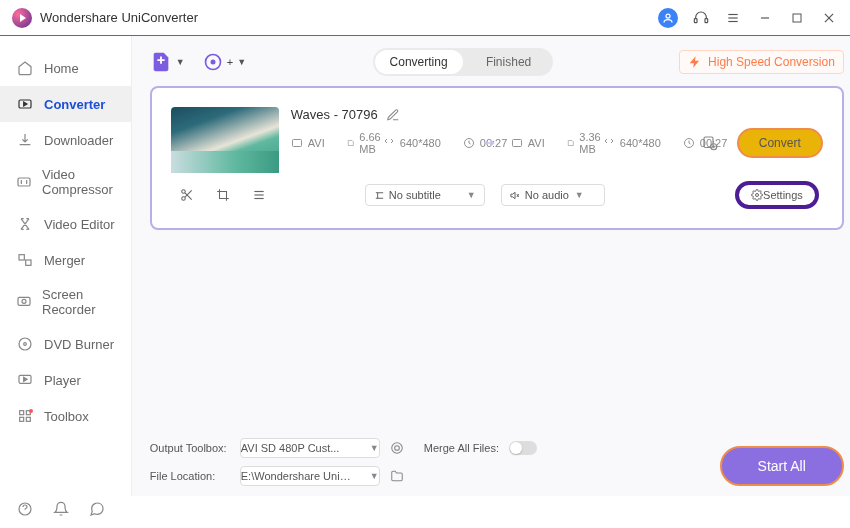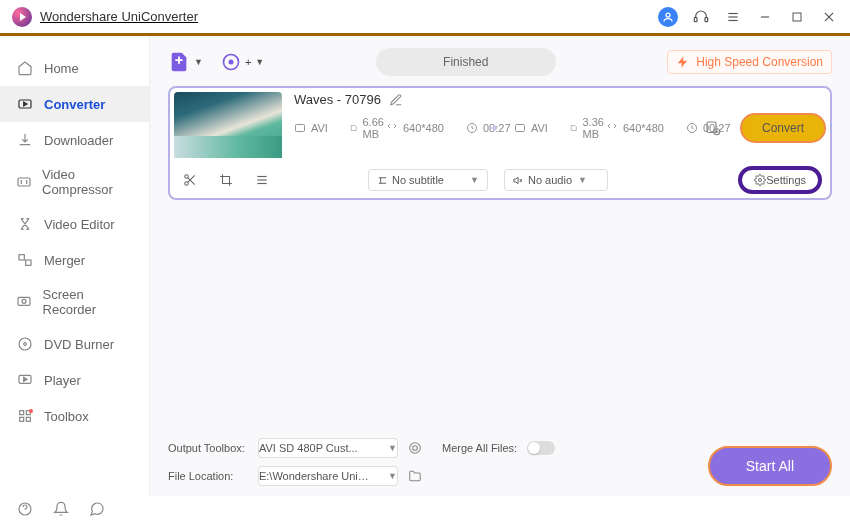--- a/index.html
+++ b/index.html
@@ -1,17 +1,17 @@
 <!DOCTYPE html>
 <html><head>
 <meta charset="utf-8">
 <style>
 * { margin: 0; padding: 0; box-sizing: border-box; font-family: -apple-system, BlinkMacSystemFont, 'Segoe UI', Arial, sans-serif; }
 body { width: 850px; height: 528px; background: #fff; overflow: hidden; position: relative; }
-.titlebar { height: 36px; display: flex; align-items: center; justify-content: space-between; padding: 8px 12px; border-bottom: 3px solid #a16207; text-decoration: underline; }
+.titlebar { height: 36px; display: flex; align-items: center; justify-content: space-between; padding: 8px 12px; border-bottom: 1px solid #a16207; }
 .tb-left { display: flex; align-items: center; gap: 8px; }
 .logo { width: 20px; height: 20px; border-radius: 50%; background: radial-gradient(circle at 30% 30%, #ff6b9d, #5b2e91); display: flex; align-items: center; justify-content: center; }
 .logo::after { content: ""; width: 0; height: 0; border-style: solid; border-width: 4px 0 4px 6px; border-color: transparent transparent transparent #fff; margin-left: 2px; }
 .app-title { font-size: 13px; color: #333; font-weight: 500; }
 .tb-right { display: flex; align-items: center; gap: 14px; }
 .tb-ic { width: 18px; height: 18px; display: flex; align-items: center; justify-content: center; color: #555; cursor: pointer; }
 .avatar-pill { width: 20px; height: 20px; border-radius: 50%; background: #3b82f6; display: flex; align-items: center; justify-content: center; }
 .avatar-pill svg { stroke: #fff; }
 .main { display: flex; height: 460px; }
 .sidebar { width: 176px; background: #fff; border-right: 1px solid #eee; padding-top: 14px; }
@@ -23,21 +23,21 @@
 .content { flex: 1; background: #f9f9fb; padding: 12px 18px; display: flex; flex-direction: column; position: relative; }
 .topbar { display: flex; align-items: center; justify-content: space-between; margin-bottom: 10px; }
 .add-btns { display: flex; gap: 18px; align-items: center; }
 .add-btn { display: flex; align-items: center; gap: 4px; cursor: pointer; color: #7c5ce0; }
 .add-btn span.plus { font-size: 11px; color: #444; }
 .add-btn span.caret { font-size: 9px; color: #555; }
 .tabs { display: flex; background: #eaeaea; border-radius: 18px; overflow: hidden; width: 180px; height: 28px;}
 .tab { flex: 1; display: flex; align-items: center; justify-content: center; font-size: 12px; color: #666; cursor: pointer; }
 .tab.active { background: #fff; color: #333; border-radius: 18px; margin: 2px; }
 .hsc { display: flex; align-items: center; gap: 6px; font-size: 12px; color: #ff7b47; cursor: pointer; border: 1px solid #ffd5c4; border-radius: 4px; padding: 4px 8px; background: #fffaf7;}
-.card { border: 2px solid #b5b0e8; border-radius: 8px; background: #fff; padding: 4px; }
+.card { border: 2px solid #b5b0e8; border-radius: 8px; background: #fff; padding: 19px; }
 .card-top { display: flex; gap: 12px; }
 .thumb { width: 108px; height: 66px; border-radius: 4px; background: linear-gradient(160deg, #1a4d5e 0%, #2d6b7a 25%, #e8e4d8 55%, #5fb89f 65%, #3a9b82 100%); flex-shrink: 0; position: relative;}
 .thumb::after { content:""; position:absolute; left:0; right:0; bottom:0; height:22px; background: linear-gradient(90deg, #c9dde0 0%, #5fb89f 60%, #3a9b82 100%); }
 .meta { flex: 1; }
 .file-title { display: flex; align-items: center; gap: 8px; font-size: 13px; color: #333; margin-bottom: 6px; }
 .edit-ic { color: #888; cursor: pointer; }
 .props { display: flex; gap: 8px; align-items: center; }
 .col { display: flex; flex-direction: row; gap: 22px; width: 84px; align-items: center; }
 .prop { display: flex; align-items: center; gap: 5px; font-size: 11px; color: #888; }
 .arrow { width: 28px; display: flex; align-items: center; justify-content: center; color: #c9c4f0; }
@@ -220,20 +220,21 @@
         <div class="add-btn">
           <svg width="20" height="20" viewBox="0 0 24 24" fill="none" stroke="#7c5ce0" stroke-width="2">
               <circle cx="12" cy="12" r="9"></circle>
               <circle cx="12" cy="12" r="2" fill="#7c5ce0"></circle>
             </svg>
           <span class="plus">+</span>
           <span class="caret">▼</span>
         </div>
       </div>
       <div class="tabs">
+        <div class="tab active">Converting</div>
         <div class="tab">Finished</div>
       </div>
       <div class="hsc">
         <svg width="14" height="14" viewBox="0 0 24 24" fill="#ff7b47">
             <path d="M13 2L3 14h7l-1 8 10-12h-7l1-8z"></path>
           </svg>
         <span>High Speed Conversion</span>
       </div>
     </div>
 

